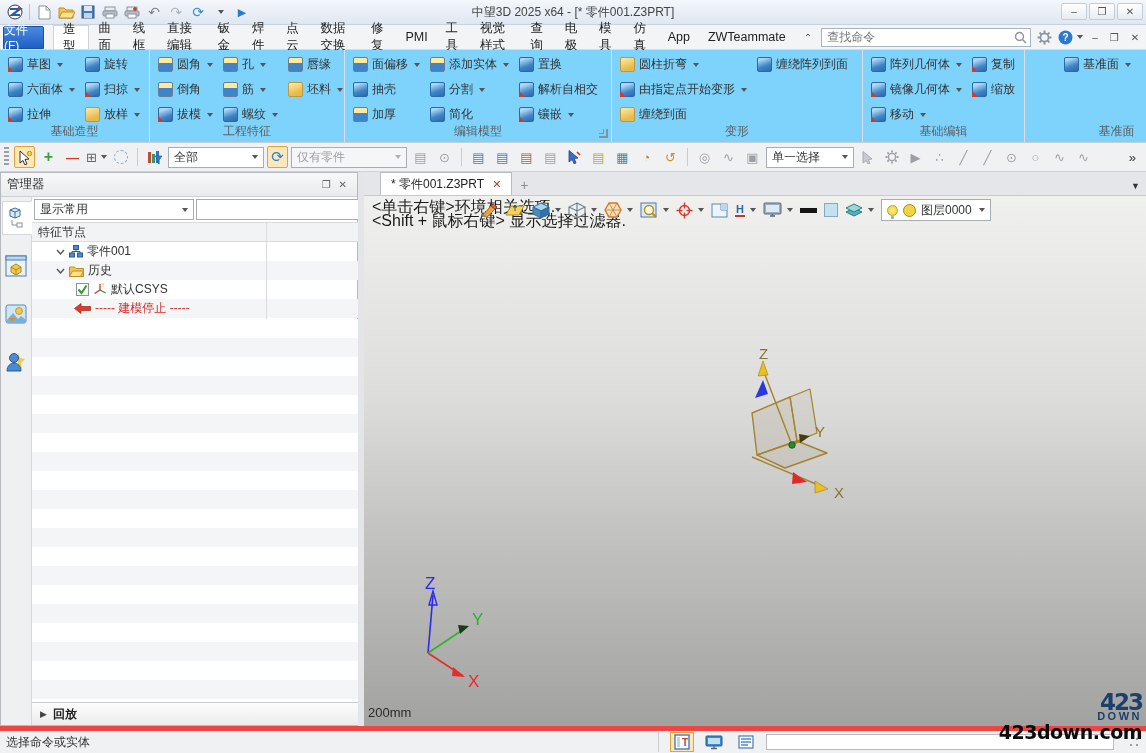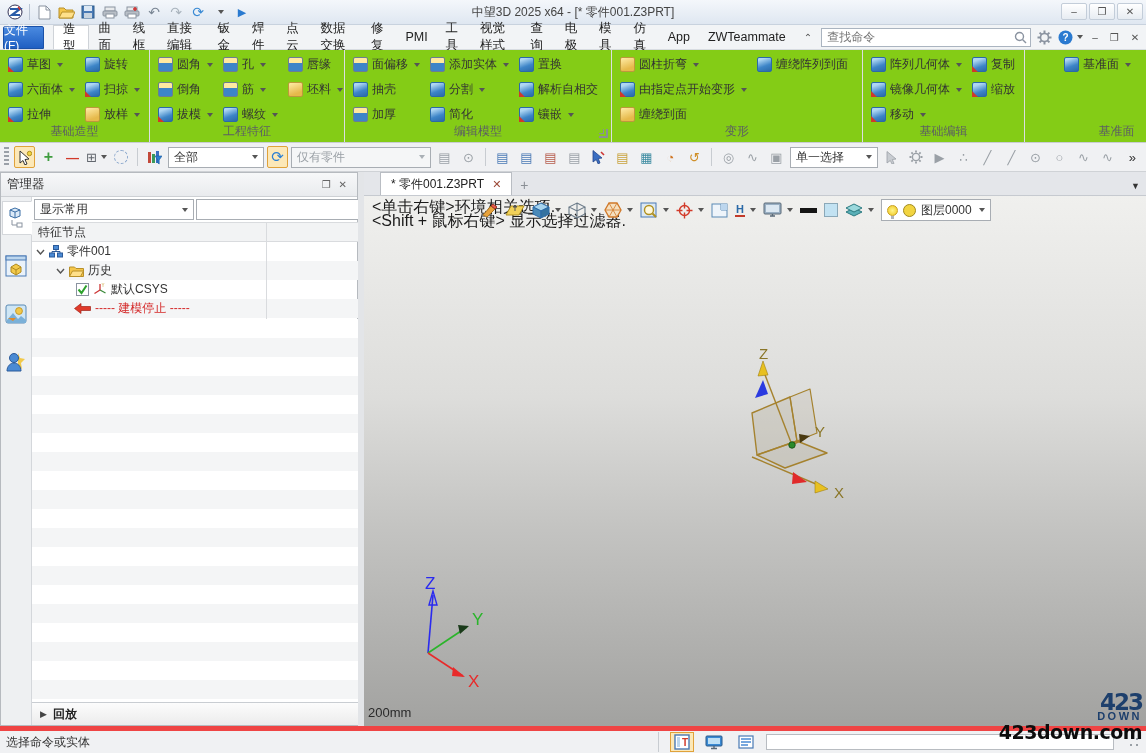--- a/index.html
+++ b/index.html
@@ -23,21 +23,21 @@
   #file-btn { width:62px; margin:1px 0 0 3px; background:linear-gradient(#4a8ae0,#1f5fc2); color:#fff; display:flex; align-items:center; justify-content:center; border:1px solid #1a51a8; border-radius:2px 2px 0 0; font-size:12px; }
   .mtab { padding:0 9px; display:flex; align-items:center; font-size:12.5px; color:#222; }
   .mtab.active { background:#fff; border:1px solid #cfd3d8; border-bottom:none; margin-left:9px; }
   #menu-right { margin-left:auto; display:flex; align-items:center; gap:6px; padding-right:4px; }
   #cmd-search { width:210px; height:19px; border:1px solid #aab4c0; background:#fff; font-size:12px; padding:0 20px 0 5px; color:#333; }
   #search-wrap { position:relative; }
   #search-wrap svg { position:absolute; right:4px; top:3px; }
   .mdi-btn { font-size:10px; color:#555; padding:0 3px; }
 
   
-  #ribbon { position:absolute; left:0; top:50px; width:1146px; height:93px; background:#84cc16; border-bottom:1px solid #c9cdd2; }
+  #ribbon { position:absolute; left:0; top:50px; width:1146px; height:93px; background:#7dd3fc; border-bottom:1px solid #c9cdd2; }
   .rgroup { position:absolute; top:0; height:92px; border-right:1px solid #dcdee2; }
   .rcols { display:flex; padding:2px 4px 0 6px; gap:6px; }
   .rcol { display:flex; flex-direction:column; }
   .ritem { height:25px; display:flex; align-items:center; gap:4px; padding:0 2px; white-space:nowrap; }
   .rlab { font-size:12px; color:#333; }
   .ri { width:15px; height:15px; border-radius:2px; flex:none; position:relative; }
   .ri.b { background:linear-gradient(160deg,#aed6f2 15%,#3d85c8 60%,#2b6aa8); border:1px solid #2b6aa8; }
   .ri.y { background:linear-gradient(160deg,#ffeca6,#e6b94b 75%); border:1px solid #bd983c; }
   .ri.m { background:linear-gradient(180deg,#ffe9a0 0 42%,#3d85c8 42%); border:1px solid #6a7f92; }
   .ri.r { background:linear-gradient(160deg,#aed6f2 20%,#3d85c8 65%,#2b6aa8); border:1px solid #2b6aa8; }
@@ -485,21 +485,21 @@
           <rect x="5" y="4" width="3" height="9" fill="#3a9a5a"></rect>
           <rect x="9" y="1" width="3" height="12" fill="#3a6ec2"></rect>
           <path d="M8 6 h7 l-2.8 4 v4 l-1.4 -1 v-3 z" fill="#2b7fd4" stroke="#1a5aa0" stroke-width="0.6"></path>
         </svg>
     </span>
     <span class="combo" style="width:96px;">
         <span>全部</span>
         <span class="dd"></span>
       </span>
     <span class="tbi hl" style="color:#2b7fd4;font-size:15px;">⟳</span>
-    <span class="combo dis" style="width:140px;">
+    <span class="combo dis" style="width:116px;">
         <span>仅有零件</span>
         <span class="dd" style="border-top-color:#aab0b6;"></span>
       </span>
     <span class="tbi gray">▤</span>
     <span class="tbi gray">⊙</span>
     <span class="tsep"></span>
     <span class="tbi" style="color:#4a7ab5;">▤</span>
     <span class="tbi" style="color:#4a7ab5;">▤</span>
     <span class="tbi" style="color:#b55a4a;">▤</span>
     <span class="tbi gray">▤</span>
@@ -596,21 +596,21 @@
               </span>
             <input id="mgr-search" style="">
             <span id="funnel-btn">
               <svg width="15" height="15" viewBox="0 0 15 15">
                   <path d="M1 1.5 h13 l-5 6 v6.5 l-3 -2 v-4.5 z" fill="#2b8fe0" stroke="#1a5aa0" stroke-width="0.8"></path>
                 </svg>
             </span>
           </div>
           <div id="tree-header">特征节点</div>
 
-          <div class="trow" style="padding-left:4px;">
+          <div class="trow" style="padding-left:24px;">
             <svg width="9" height="6" viewBox="0 0 9 6">
                 <path d="M1 1 l3.5 4 L8 1" fill="none" stroke="#555" stroke-width="1.4"></path>
               </svg>
             <svg width="14" height="13" viewBox="0 0 14 13">
                 <rect x="4.5" y="0.5" width="5" height="4" fill="#4a8ad4" stroke="#2b5a9a"></rect>
                 <rect x="0.5" y="8" width="5" height="4" fill="#4a8ad4" stroke="#2b5a9a"></rect>
                 <rect x="8.5" y="8" width="5" height="4" fill="#4a8ad4" stroke="#2b5a9a"></rect>
                 <path d="M7 4.5 v2 M3 8 v-1.5 h8 V8" fill="none" stroke="#2b5a9a"></path>
               </svg>
             <span>零件001</span>

